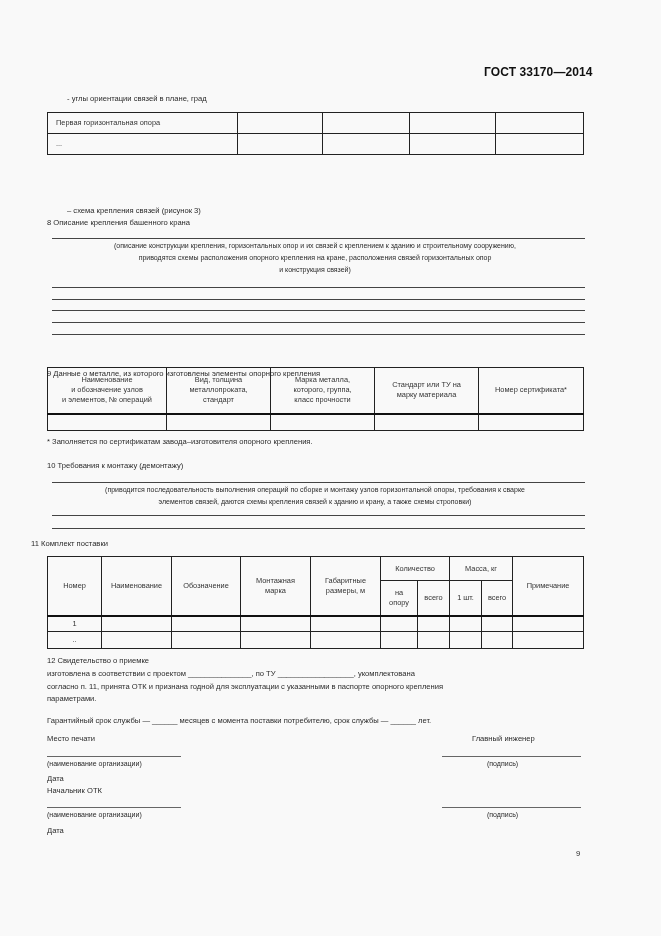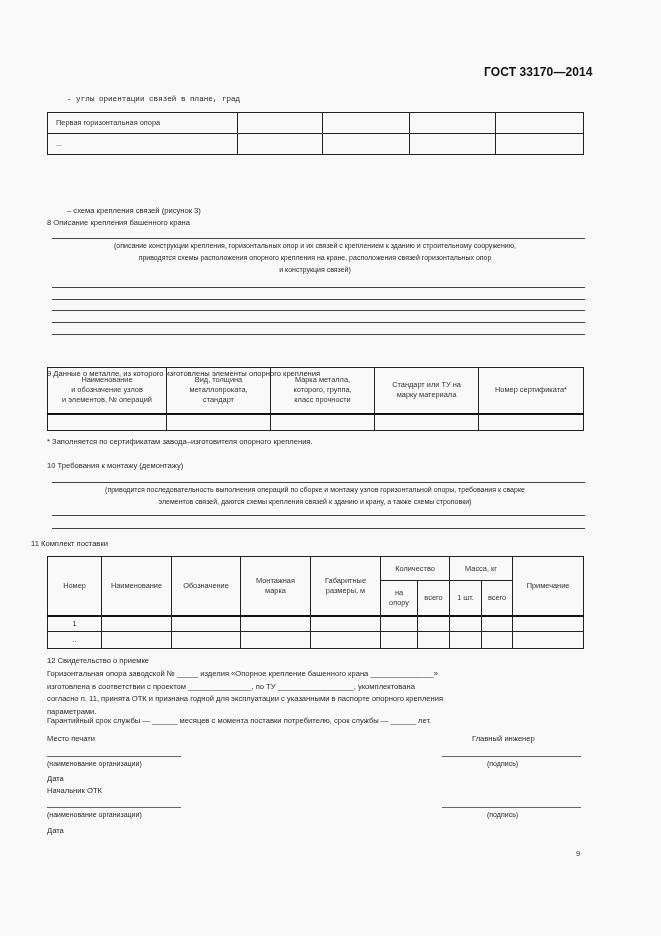--- a/index.html
+++ b/index.html
@@ -16,21 +16,21 @@
   td, th { border:1px solid #222; padding:0; font-weight:normal; font-size:7.4px; line-height:10px; color:#333; text-align:center; vertical-align:middle; }
   .thick-bottom { border-bottom:2.5px solid #111; }
   .left { text-align:left; padding-left:8px; }
   .center { text-align:center; }
 </style>
 </head>
 <body>
 
 <div class="abs hdr">ГОСТ 33170—2014</div>
 
-<div class="abs t8" style="left:67px;top:94px;font-family:Liberation Mono, monospace;">-  углы ориентации связей в плане, град</div>
+<div class="abs t8" style="left:67px;top:94px;">-  углы ориентации связей в плане, град</div>
 
 <table style="left:47px;top:112px;width:536px;">
   <colgroup>
       <col style="width:190px">
       <col style="width:85px">
       <col style="width:87px">
       <col style="width:86px">
       <col style="width:88px">
     </colgroup>
   <tbody>
@@ -182,21 +182,20 @@
         <td></td>
         <td></td>
         <td></td>
         <td></td>
   </tr>
 </tbody>
   </table>
 
 <div class="abs t8" style="left:47px;top:656px;">12   Свидетельство о приемке</div>
 <div class="abs t8" style="left:47px;top:668px;width:536px;line-height:12.5px;">
-  <div style="white-space:nowrap">Горизонтальная опора заводской № _____ изделия «Опорное крепление башенного крана _______________»</div>
   <div style="white-space:nowrap">изготовлена  в  соответствии  с  проектом  _______________,  по  ТУ  __________________,  укомплектована</div>
   <div style="white-space:nowrap">согласно п. 11, принята ОТК и признана годной для эксплуатации с указанными в паспорте опорного крепления</div>
   <div style="white-space:nowrap">параметрами.</div>
 </div>
 <div class="abs t8" style="left:47px;top:716px;">Гарантийный срок службы — ______ месяцев с момента поставки потребителю, срок службы — ______ лет.</div>
 
 <div class="abs t8" style="left:47px;top:734px;">Место  печати</div>
 <div class="abs t8" style="left:472px;top:734px;">Главный  инженер</div>
 
 <div class="line" style="left:47px;top:756px;width:134px;border-color:#666;"></div>

